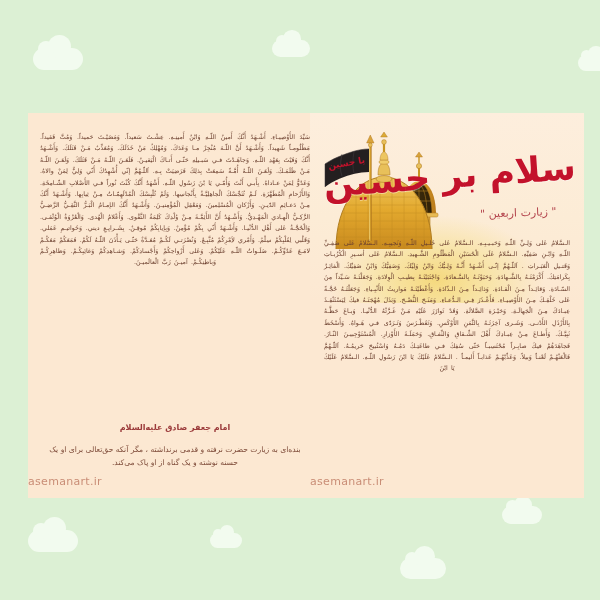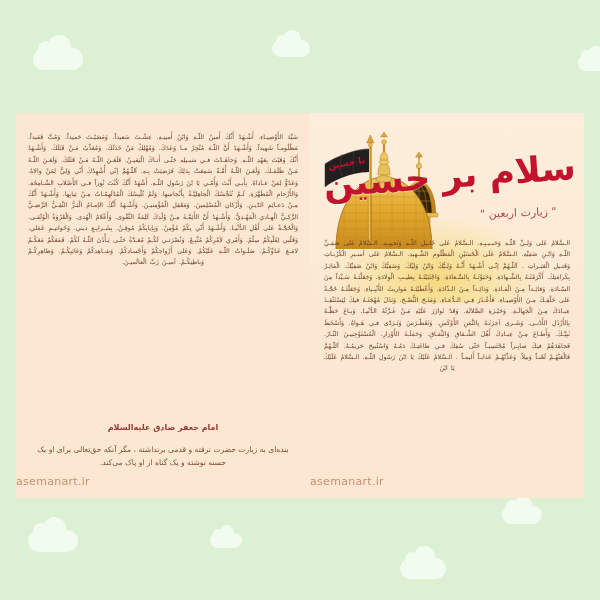--- a/index.html
+++ b/index.html
@@ -16,21 +16,21 @@
   .cloud{position:absolute;background:#f2fbef;border-radius:999px;}
   .cloud:before,.cloud:after{content:"";position:absolute;background:#f2fbef;border-radius:50%;}
 
   
   .card{
     position:absolute;top:113px;height:385px;
     background:#fce8d2;
     overflow:hidden;
     z-index:2;
   }
-  #card-left {left:16px; width:294px;}
+  #card-left {left:28px; width:294px;}
   #card-right{left:310px;width:274px;}
 
   .card-inner{position:absolute;inset:0;}
 
   
   #card-right .glow{
     position:absolute;left:0;top:0;width:100%;height:190px;
     background:
       radial-gradient(ellipse 150px 90px at 46% 88%, #f5d97e 0%, #f8e4a8 35%, rgba(252,232,210,0) 72%),
       linear-gradient(180deg,#fdeedd 0%, #fcecd6 55%, #fce8d2 100%);

